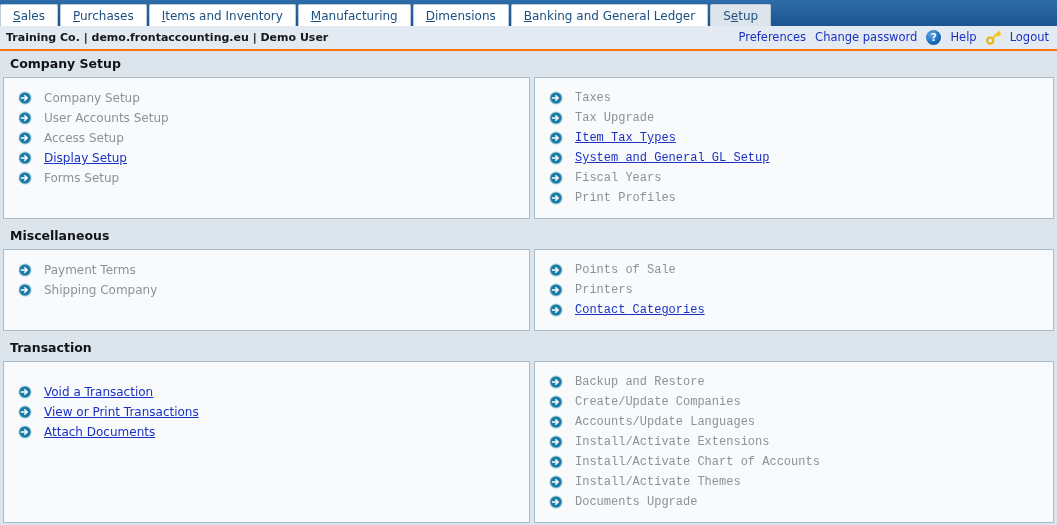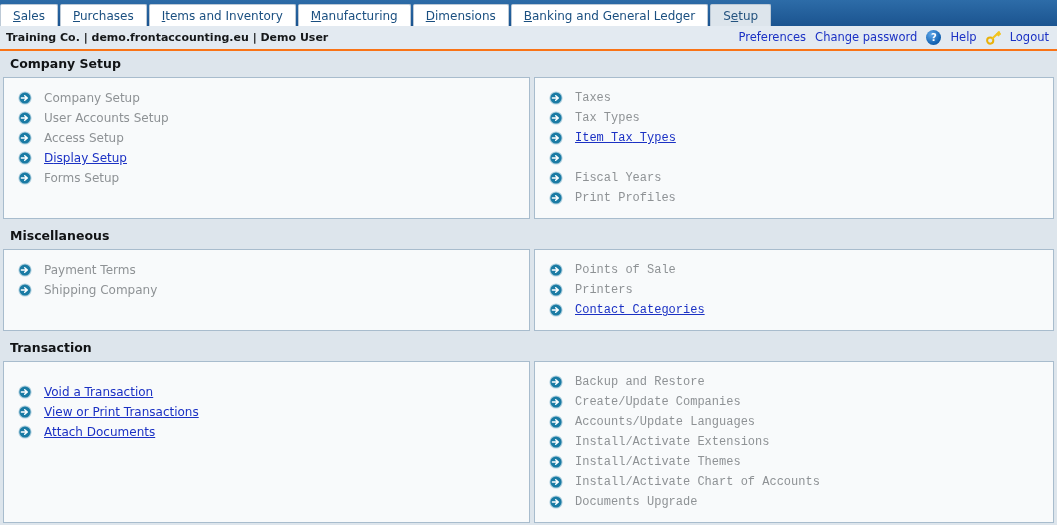--- a/index.html
+++ b/index.html
@@ -242,40 +242,41 @@
             <span class="lbl disabled">Taxes</span>
           </li>
           <li>
             <span class="arrow">
               <svg width="14" height="14" viewBox="0 0 14 14">
                 <circle cx="7" cy="7" r="6.6" fill="#2e85ab" opacity="0.35"></circle>
                 <circle cx="7" cy="7" r="5.6" fill="#1a7ba4"></circle>
                 <path d="M3.4 7 H8.6 M6.7 4.8 L9.3 7 L6.7 9.2" stroke="#ffffff" stroke-width="1.5" fill="none" stroke-linecap="round" stroke-linejoin="round"></path>
               </svg>
             </span>
-            <span class="lbl disabled">Tax Types</span>
+            <span class="lbl disabled">Tax Upgrade</span>
           </li>
           <li>
             <span class="arrow">
               <svg width="14" height="14" viewBox="0 0 14 14">
                 <circle cx="7" cy="7" r="6.6" fill="#2e85ab" opacity="0.35"></circle>
                 <circle cx="7" cy="7" r="5.6" fill="#1a7ba4"></circle>
                 <path d="M3.4 7 H8.6 M6.7 4.8 L9.3 7 L6.7 9.2" stroke="#ffffff" stroke-width="1.5" fill="none" stroke-linecap="round" stroke-linejoin="round"></path>
               </svg>
             </span>
             <span class="lbl enabled">Item Ta<u>x</u> Types</span>
           </li>
           <li>
             <span class="arrow">
               <svg width="14" height="14" viewBox="0 0 14 14">
                 <circle cx="7" cy="7" r="6.6" fill="#2e85ab" opacity="0.35"></circle>
                 <circle cx="7" cy="7" r="5.6" fill="#1a7ba4"></circle>
                 <path d="M3.4 7 H8.6 M6.7 4.8 L9.3 7 L6.7 9.2" stroke="#ffffff" stroke-width="1.5" fill="none" stroke-linecap="round" stroke-linejoin="round"></path>
               </svg>
             </span>
+            <span class="lbl enabled">System and <u>G</u>eneral GL Setup</span>
           </li>
           <li>
             <span class="arrow">
               <svg width="14" height="14" viewBox="0 0 14 14">
                 <circle cx="7" cy="7" r="6.6" fill="#2e85ab" opacity="0.35"></circle>
                 <circle cx="7" cy="7" r="5.6" fill="#1a7ba4"></circle>
                 <path d="M3.4 7 H8.6 M6.7 4.8 L9.3 7 L6.7 9.2" stroke="#ffffff" stroke-width="1.5" fill="none" stroke-linecap="round" stroke-linejoin="round"></path>
               </svg>
             </span>
             <span class="lbl disabled">Fiscal Years</span>
@@ -433,31 +434,31 @@
             <span class="lbl disabled">Install/Activate Extensions</span>
           </li>
           <li>
             <span class="arrow">
               <svg width="14" height="14" viewBox="0 0 14 14">
                 <circle cx="7" cy="7" r="6.6" fill="#2e85ab" opacity="0.35"></circle>
                 <circle cx="7" cy="7" r="5.6" fill="#1a7ba4"></circle>
                 <path d="M3.4 7 H8.6 M6.7 4.8 L9.3 7 L6.7 9.2" stroke="#ffffff" stroke-width="1.5" fill="none" stroke-linecap="round" stroke-linejoin="round"></path>
               </svg>
             </span>
+            <span class="lbl disabled">Install/Activate Chart of Accounts</span>
+          </li>
+          <li>
+            <span class="arrow">
+              <svg width="14" height="14" viewBox="0 0 14 14">
+                <circle cx="7" cy="7" r="6.6" fill="#2e85ab" opacity="0.35"></circle>
+                <circle cx="7" cy="7" r="5.6" fill="#1a7ba4"></circle>
+                <path d="M3.4 7 H8.6 M6.7 4.8 L9.3 7 L6.7 9.2" stroke="#ffffff" stroke-width="1.5" fill="none" stroke-linecap="round" stroke-linejoin="round"></path>
+              </svg>
+            </span>
             <span class="lbl disabled">Install/Activate Themes</span>
-          </li>
-          <li>
-            <span class="arrow">
-              <svg width="14" height="14" viewBox="0 0 14 14">
-                <circle cx="7" cy="7" r="6.6" fill="#2e85ab" opacity="0.35"></circle>
-                <circle cx="7" cy="7" r="5.6" fill="#1a7ba4"></circle>
-                <path d="M3.4 7 H8.6 M6.7 4.8 L9.3 7 L6.7 9.2" stroke="#ffffff" stroke-width="1.5" fill="none" stroke-linecap="round" stroke-linejoin="round"></path>
-              </svg>
-            </span>
-            <span class="lbl disabled">Install/Activate Chart of Accounts</span>
           </li>
           <li>
             <span class="arrow">
               <svg width="14" height="14" viewBox="0 0 14 14">
                 <circle cx="7" cy="7" r="6.6" fill="#2e85ab" opacity="0.35"></circle>
                 <circle cx="7" cy="7" r="5.6" fill="#1a7ba4"></circle>
                 <path d="M3.4 7 H8.6 M6.7 4.8 L9.3 7 L6.7 9.2" stroke="#ffffff" stroke-width="1.5" fill="none" stroke-linecap="round" stroke-linejoin="round"></path>
               </svg>
             </span>
             <span class="lbl disabled">Documents Upgrade</span>

